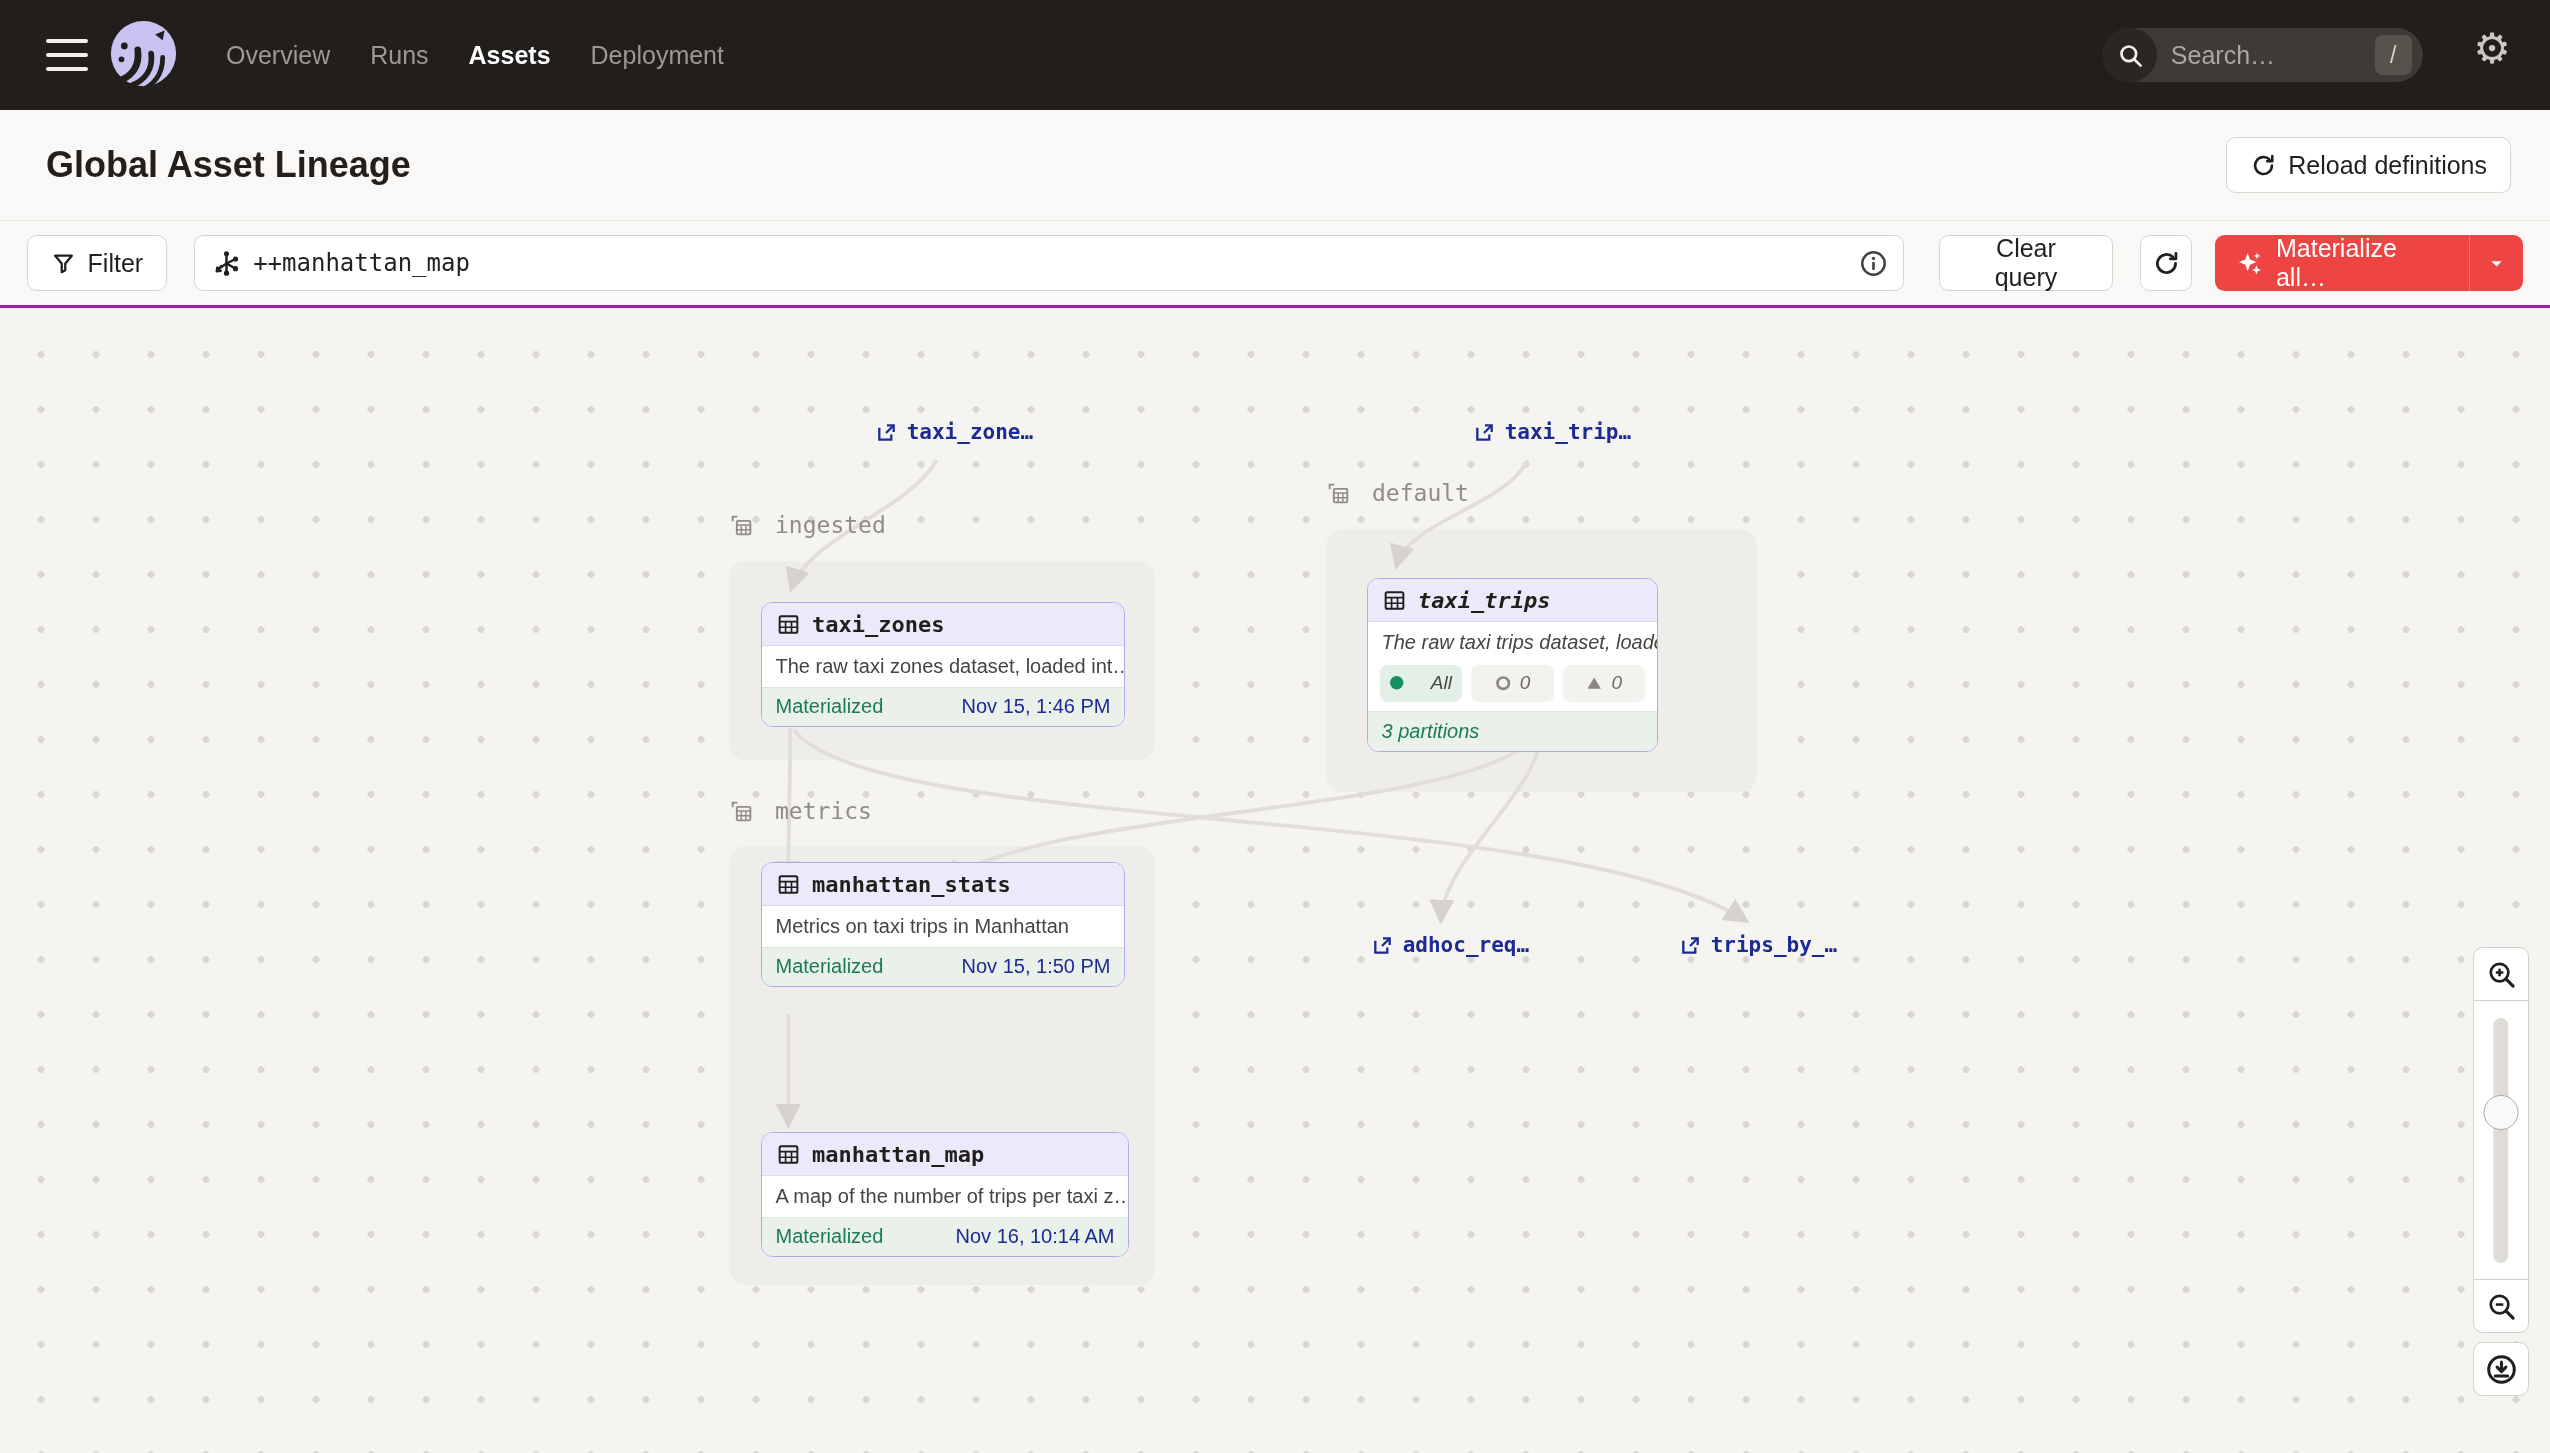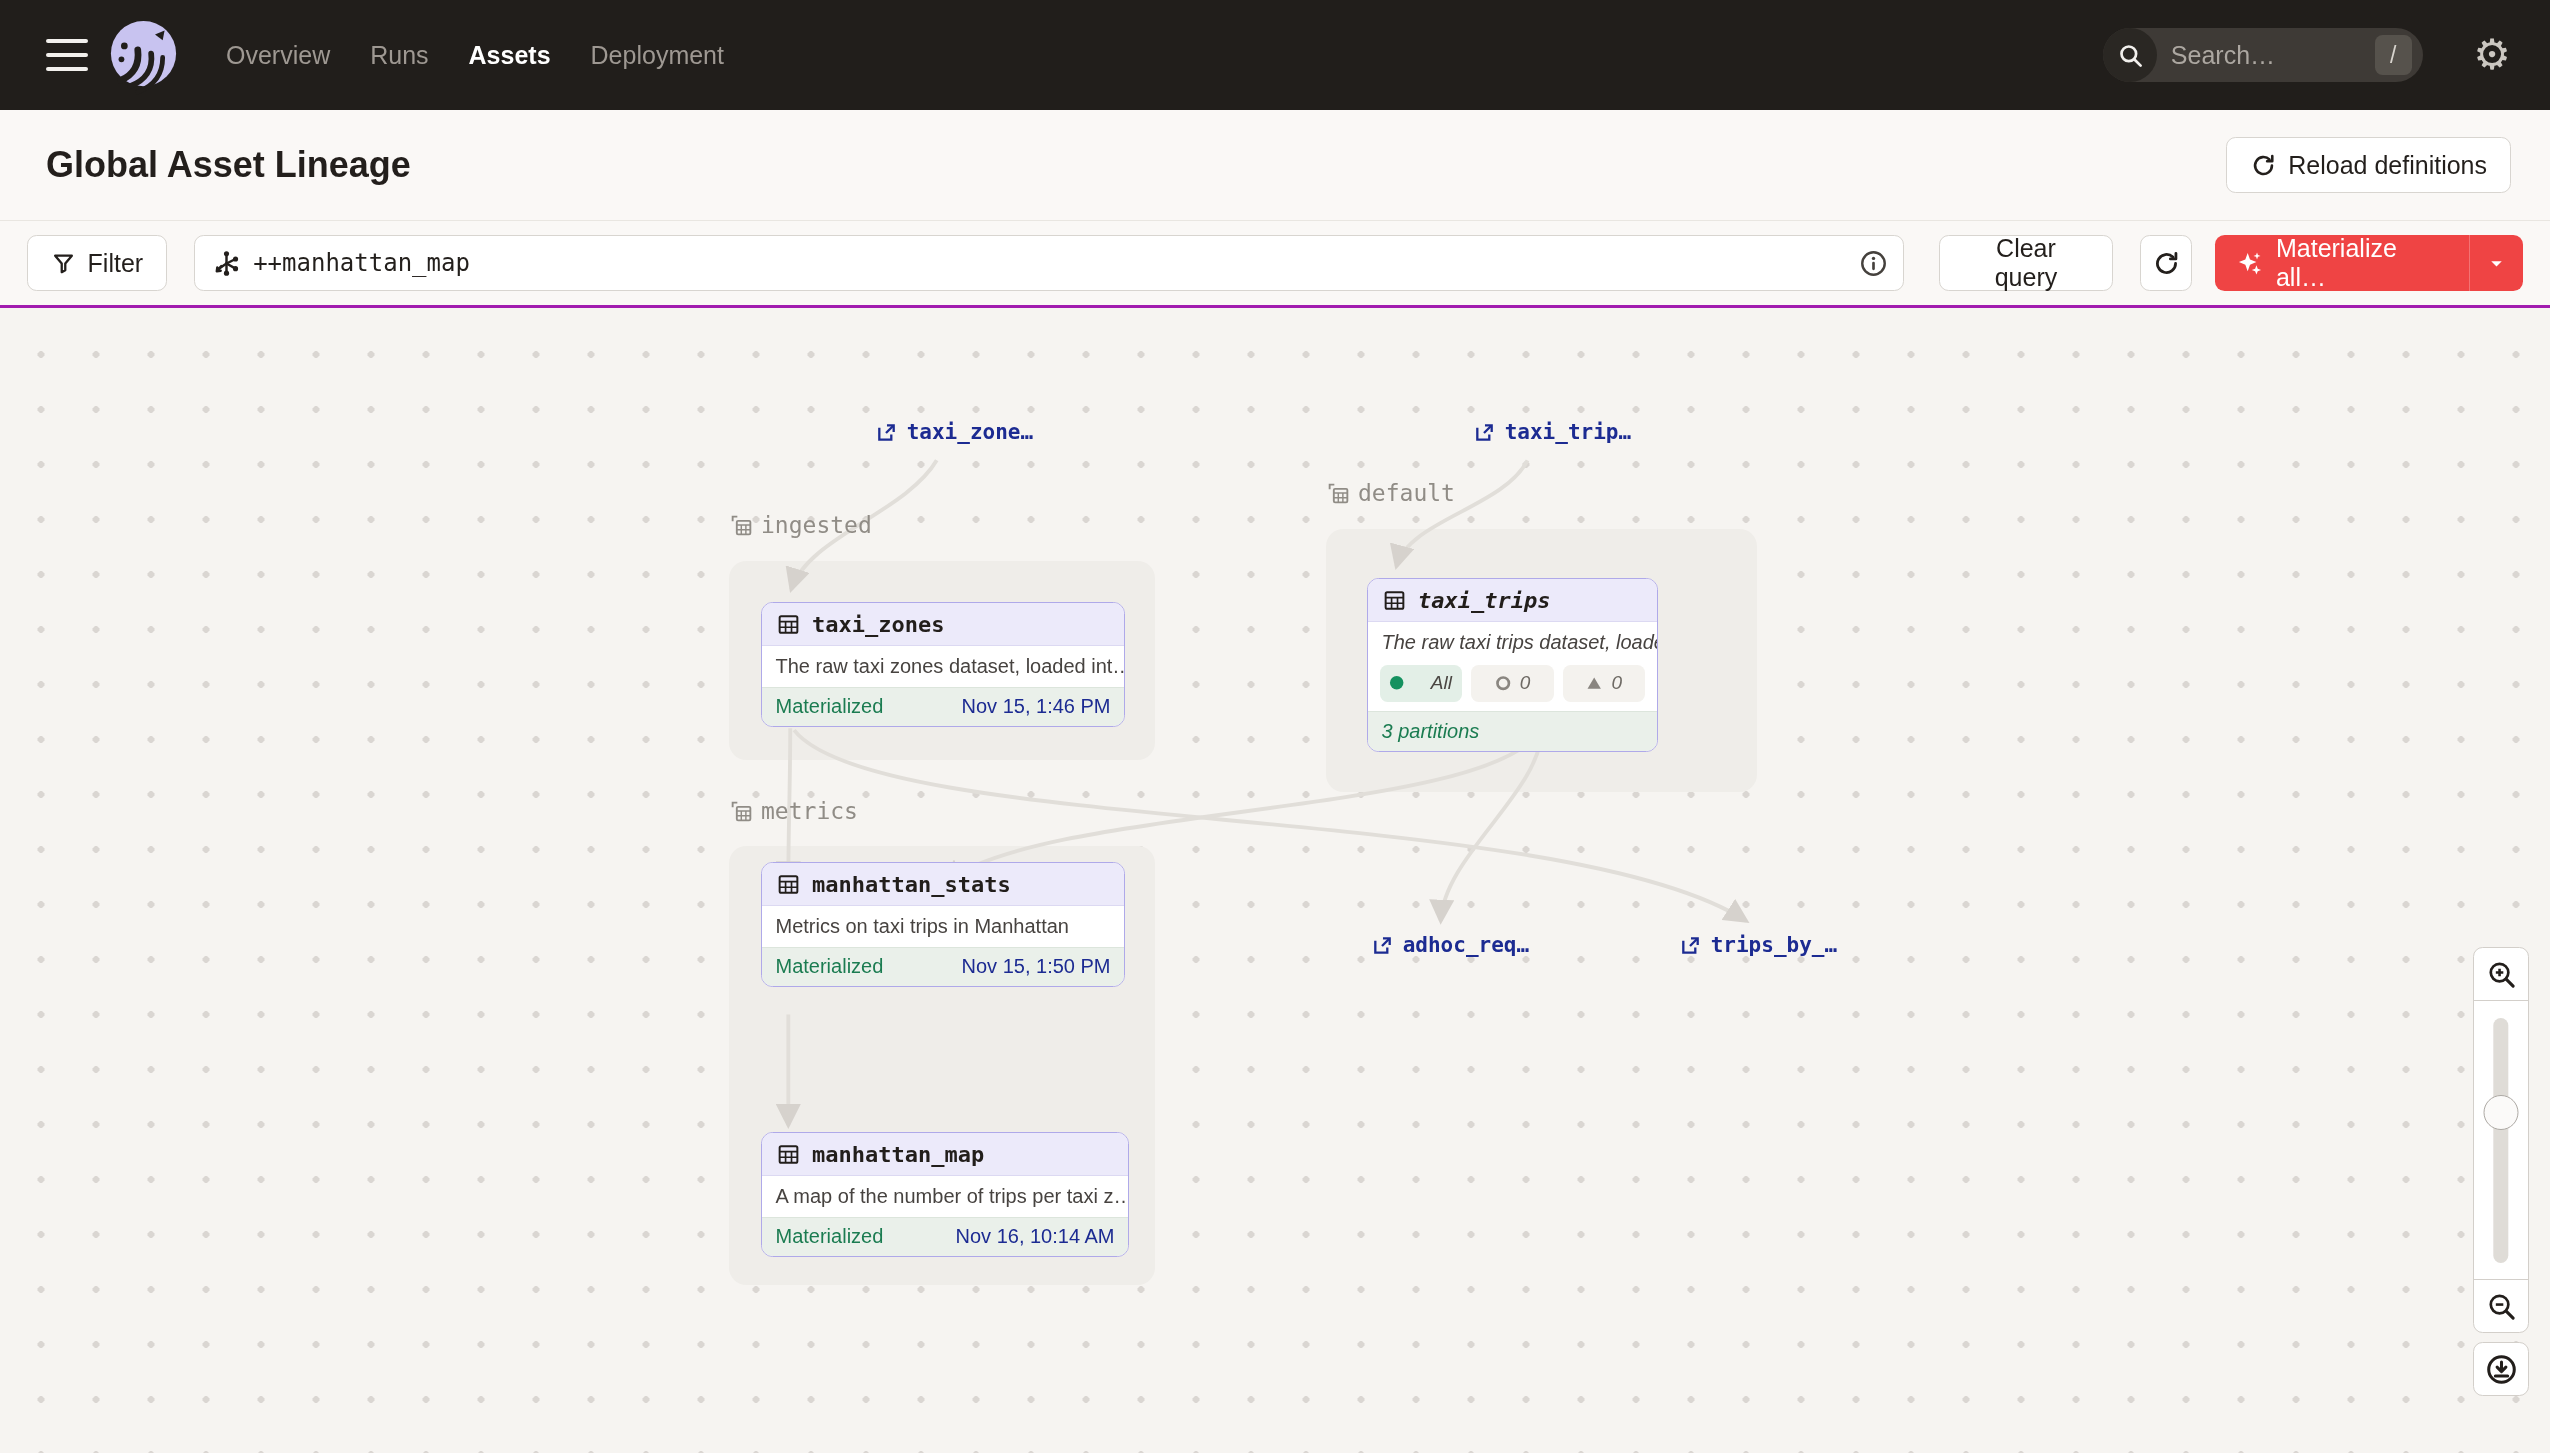--- a/index.html
+++ b/index.html
@@ -9,21 +9,21 @@
   
   .navbar { position:absolute; left:0; top:0; width:2550px; height:110px;
     background:#211E1B; display:flex; align-items:center; }
   .hamburger { width:42px; height:33px; margin-left:46px; display:flex; flex-direction:column;
     justify-content:space-between; cursor:pointer; }
   .hamburger span { display:block; height:4.8px; border-radius:2.9px; background:#F2F0ED; }
   .logo { width:69px; height:69px; margin-left:21px; }
   .nav-items { display:flex; gap:40px; margin-left:48px; }
   .nav-item { font-size:25px; color:#9E9892; cursor:pointer; }
   .nav-item.active { color:#FFFFFF; font-weight:bold; }
-  .nav-right { margin-left:auto; display:flex; align-items:center; margin-right:39px; }
+  .nav-right { margin-left:auto; display:flex; align-items:flex-start; margin-right:39px; }
   .search-pill { width:320px; height:54px; border-radius:27px; background:#3E3A36;
     display:flex; align-items:center; position:relative; }
   .search-circle { width:54px; height:54px; border-radius:50%; background:#2A2723;
     display:flex; align-items:center; justify-content:center; flex:0 0 auto; }
   .search-input { flex:1; background:transparent; border:none; outline:none; color:#E8E5E1;
     font-size:25px; margin-left:13.5px; width:145px; }
   .search-input::placeholder { color:#ACA7A1; }
   .slash-badge { width:37px; height:40px; border-radius:7.7px; background:#56524C; color:#D8D4CE;
     font-size:23px; display:flex; align-items:center; justify-content:center; margin-right:11.6px; }
   .gear { font-size:42px; color:#CBC7C1; margin-left:50px; cursor:pointer; line-height:1; }
@@ -53,21 +53,21 @@
     font-size:25px; padding:0 21px; }
   .materialize-caret { width:56px; display:flex; align-items:center; justify-content:center;
     border-left:1px solid rgba(255,255,255,0.25); }
 
   
   .canvas { position:absolute; left:0; top:308px; width:2550px; height:1145px;
     background-color:#F6F4F1;
     background-image:radial-gradient(#DAD6D2 3.4px, transparent 3.4px);
     background-size:55px 55px; background-position:13.5px 19px; overflow:hidden; }
   .group-box { position:absolute; background:#EFEDE9; border-radius:17.3px; }
-  .group-label { position:absolute; display:flex; align-items:center; gap:7px;
+  .group-label { position:absolute; display:flex; align-items:center; gap:21px;
     font-family:"DejaVu Sans Mono", monospace; font-size:23px; color:#908C86; cursor:pointer; }
   .edges { position:absolute; left:0; top:0; }
 
   .asset-card { position:absolute; border:1.9px solid #AFA9E9; border-radius:11.6px;
     background:#FFFFFF; overflow:hidden; cursor:pointer; }
   .card-header { background:#ECEAFA; border-bottom:1px solid #DCD9F2; display:flex;
     align-items:center; gap:11.6px; padding:8.7px 13.5px; }
   .card-name { font-family:"DejaVu Sans Mono", monospace; font-size:22px; font-weight:600; color:#221E1B; }
   .card-desc { padding:8.7px 13.5px; font-size:20px; color:#474340; white-space:nowrap; overflow:hidden; }
   .card-footer { background:#EAF0EA; border-top:1px solid #DCE5DC; display:flex;

